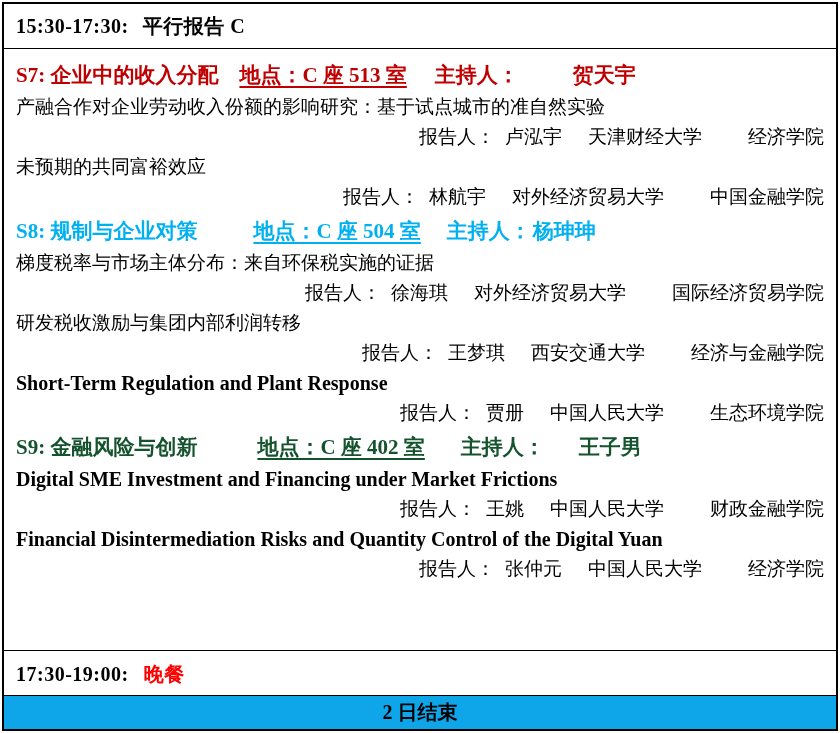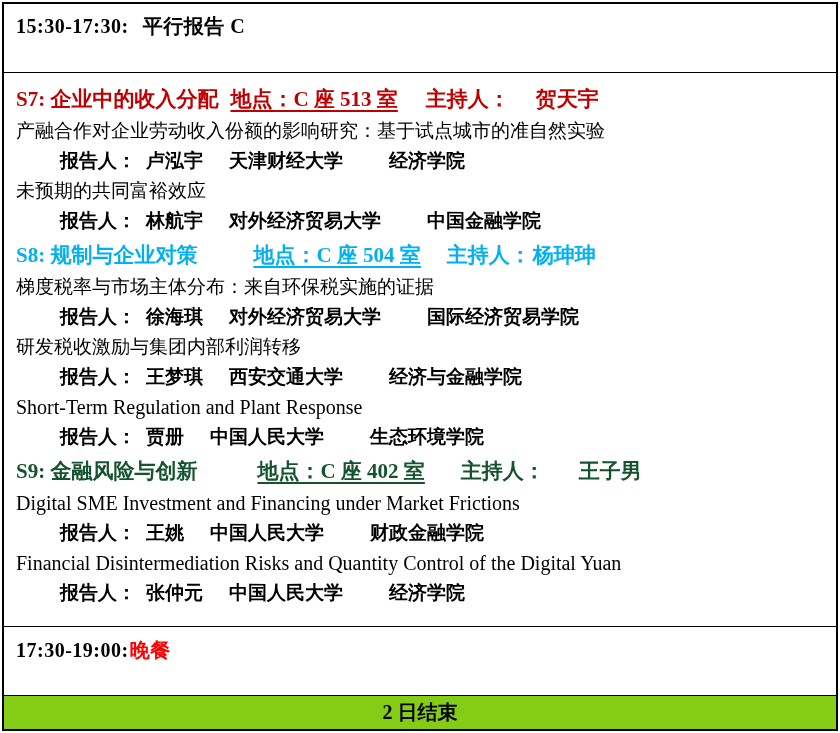--- a/index.html
+++ b/index.html
@@ -8,21 +8,21 @@
     font-family:"Liberation Serif","DejaVu Serif",serif;
     color:#000;
     box-sizing:border-box;
   }
   .sheet{
     box-sizing:border-box;
     width:836px;height:729px;
     margin:2px;
     border:2px solid #000;
     background:#fff;
-    display:flex;flex-direction:column;gap:24px;
+    display:flex;flex-direction:column;
   }
   .row{box-sizing:border-box;}
   .row + .row{border-top:1px solid #000;}
   
   .time-row{
     height:44px;
     padding:9px 0 0 12px;
     font-size:20px;font-weight:bold;
     letter-spacing:0.5px;
   }
@@ -32,51 +32,51 @@
     flex:1;
     padding:10px 12px 0 12px;
     overflow:hidden;
   }
   .session-header{
     font-size:21px;font-weight:bold;
     line-height:33px;height:33px;
     white-space:nowrap;
   }
   .session-header .loc{text-decoration:underline;text-underline-offset:4px;}
-  .sess-s7 .loc{margin-left:12px;}
+  .sess-s7 .loc{margin-left:21px;}
   .sess-s8 .loc{margin-left:56px;}
   .sess-s9 .loc{margin-left:60px;}
   .sess-s7 .chair-label{margin-left:28px;}
   .sess-s8 .chair-label{margin-left:26px;}
   .sess-s9 .chair-label{margin-left:36px;}
-  .sess-s7 .chair-name{margin-left:26px;}
+  .sess-s7 .chair-name{margin-left:54px;}
   .sess-s8 .chair-name{margin-left:2px;}
   .sess-s9 .chair-name{margin-left:34px;}
   .paper-title{
     font-size:19px;line-height:30px;height:30px;
     white-space:nowrap;
   }
-  .paper-title.en{font-size:20px;}
+  .paper-title.en{font-size:20px;font-weight:bold;}
   .presenter-line{
-    font-size:19px;font-weight:bold;
+    font-size:19px;font-weight:normal;
     line-height:30px;height:30px;
-    padding-left:44px;white-space:nowrap;
+    padding-left:44px;white-space:nowrap;text-align:right;
   }
   .presenter-line .p-name{margin-left:10px;}
   .presenter-line .p-affil{margin-left:26px;}
   .presenter-line .p-school{margin-left:46px;}
   .session-block + .session-block{margin-top:3px;}
   
   .dinner-row{
     height:45px;
     padding:10px 0 0 12px;
     font-size:20px;font-weight:bold;
     letter-spacing:0.5px;
   }
-  .dinner-row .dinner-label{margin-left:1px;}
+  .dinner-row .dinner-label{margin-left:15px;}
   
   .footer-bar{
     height:34px;
     display:flex;align-items:center;justify-content:center;
     font-size:20px;font-weight:bold;
     color:#000;
   }
 </style>
 </head>
 <body>
@@ -137,17 +137,17 @@
         <span>报告人：</span><span class="p-name">张仲元</span><span class="p-affil">中国人民大学</span><span class="p-school">经济学院</span>
       </div>
     </div>
 
   </div>
 
   <div class="row dinner-row">
     <span>17:30-19:00:</span><span class="dinner-label" style="color: rgb(255, 0, 0);">晚餐</span>
   </div>
 
-  <div class="row footer-bar" style="background-color: #84cc16;">
+  <div class="row footer-bar" style="background-color: #0ea5e9;">
     <span>2 日结束</span>
   </div>
 
 </div>
 
 </body></html>

